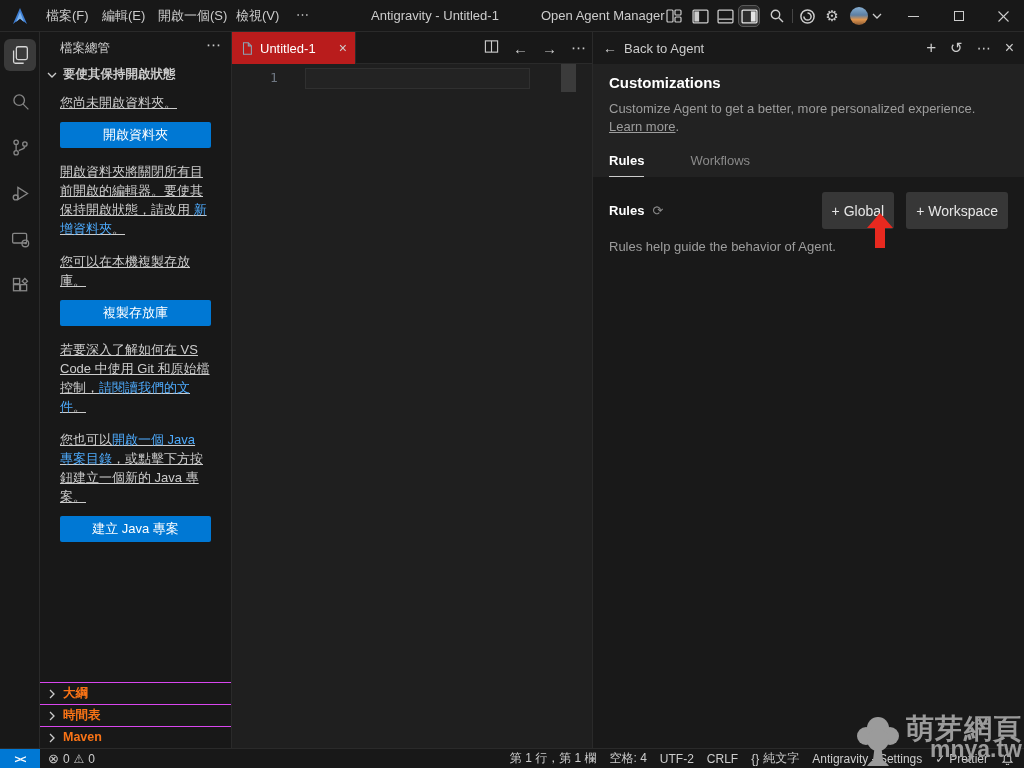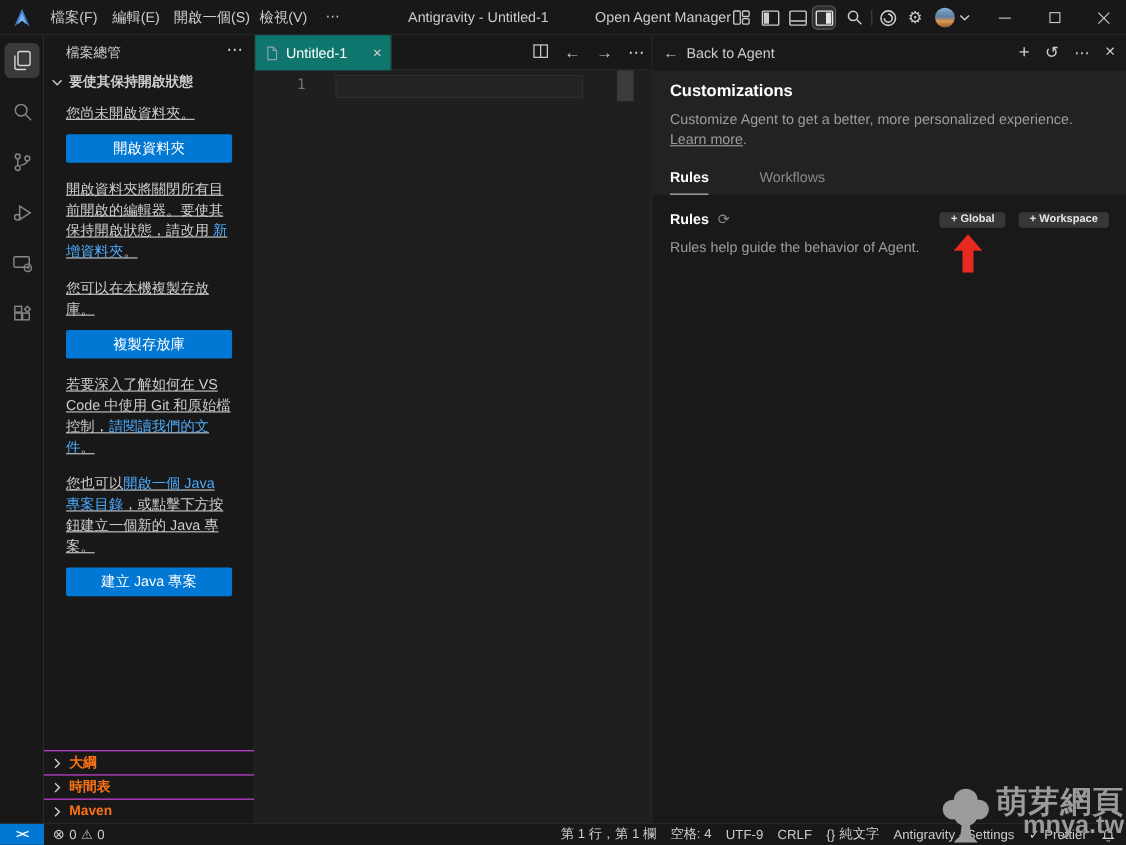--- a/index.html
+++ b/index.html
@@ -39,21 +39,21 @@
   .sb-text { margin-bottom:10px;text-decoration:underline; }
   .sb-btn { display:block; width:151px; height:26px; margin:10px 0 14px 0; background:#0078d4; color:#ffffff;
     border:none; border-radius:2px; font-size:13px; font-family:"Liberation Sans",sans-serif; line-height:26px; text-align:center; }
   .sb-link { color:#4daafc; text-decoration:none; cursor:pointer; }
   .sb-bottom { position:absolute; bottom:0; left:0; width:100%; }
   .sb-bottom-row { height:22px; line-height:21px; border-top:1px solid #d946ef; padding-left:4px;
     display:flex; align-items:center; gap:3px; color:#f97316; font-weight:bold; font-size:12.5px; }
   
   .editor { position:absolute; top:32px; left:232px; width:360px; bottom:20px; background:#1f1f1f; }
   .tabbar { position:relative; height:32px; background:#181818; border-bottom:1px solid #2a2a2a; }
-  .tab { position:absolute; left:0; top:0; height:32px; width:124px; background:#0f766e;
+  .tab { position:absolute; left:0; top:0; height:32px; width:124px; background:#b91c1c;
     border-right:1px solid #2a2a2a; display:flex; align-items:center; gap:6px; padding:0 8px; color:#ffffff; }
   .tab-close { margin-left:auto; color:#cfcfcf; font-size:14px; }
   .ed-actions { position:absolute; right:6px; top:0; height:32px; display:flex; align-items:center; gap:14px; color:#cccccc; }
   .ed-content { position:relative; height:calc(100% - 32px); }
   .line-num { position:absolute; left:38px; top:6px; color:#6e7681; font-family:"DejaVu Sans Mono",monospace; font-size:13px; }
   .cursor-line { position:absolute; left:73px; top:4px; width:225px; height:21px; background:#232323; border:1px solid #303030; }
   .ed-scroll-thumb { position:absolute; right:16px; top:0; width:15px; height:28px; background:#3b3b3b; }
   
   .panel { position:absolute; top:32px; left:592px; width:432px; bottom:20px; background:#191919; border-left:1px solid #2a2a2a; }
   .panel-topbar { height:32px; display:flex; align-items:center; padding:0 10px; color:#cccccc; }
@@ -63,22 +63,22 @@
   .panel-desc { color:#9d9d9d; margin-top:9px; line-height:18px; width:400px; }
   .panel-desc a { color:#9d9d9d; text-decoration:underline; }
   .panel-tabs { position:absolute; bottom:0; left:16px; display:flex; gap:30px; }
   .ptab { padding-bottom:8px; color:#8a8a8a; font-size:13px; }
   .ptab.active { color:#ffffff; font-weight:bold; border-bottom:1px solid #cccccc; }
   .ptab-workflows { margin-left:16px; }
   .rules-row { display:flex; align-items:center; padding:0 16px; margin-top:15px; }
   .rules-title { color:#ffffff; font-weight:bold; font-size:13px; }
   .refresh-ic { color:#8a8a8a; margin-left:8px; font-size:13px; }
   .rule-btns { margin-left:auto; display:flex; gap:12px; }
-  .gray-btn { background:#373737; color:#e6e6e6; border:none; border-radius:3px; height:14px; padding:0 10px;
-    font-size:10px; font-family:"Liberation Sans",sans-serif;font-weight:bold; }
+  .gray-btn { background:#373737; color:#e6e6e6; border:none; border-radius:3px; height:37px; padding:0 10px;
+    font-size:14px; font-family:"Liberation Sans",sans-serif; }
   .rules-desc { color:#9d9d9d; padding:0 16px; margin-top:10px; }
   .red-arrow { position:absolute; left:274px; top:181px; }
   
   .statusbar { position:absolute; bottom:0; left:0; width:1024px; height:20px; background:#181818;
     border-top:1px solid #2a2a2a; font-size:12px; color:#cccccc; display:flex; align-items:center; }
   .remote-chip { width:40px; height:20px; background:#0078d4; color:#ffffff; display:flex; align-items:center;
     justify-content:center; font-weight:bold; font-size:11px; letter-spacing:-1px; }
   .sb-left-group { display:flex; align-items:center; gap:4px; margin-left:8px; }
   .sb-right-group { margin-left:auto; display:flex; align-items:center; gap:13px; padding-right:10px; }
   .sb-item { display:flex; align-items:center; gap:4px; }
@@ -333,21 +333,21 @@
   <div class="remote-chip">&gt;&lt;</div>
   <div class="sb-left-group">
     <span style="font-size:13px">⊗</span>
     <span>0</span>
     <span style="font-size:12px">⚠</span>
     <span>0</span>
   </div>
   <div class="sb-right-group">
     <span class="sb-item">第 1 行，第 1 欄</span>
     <span class="sb-item">空格: 4</span>
-    <span class="sb-item">UTF-9</span>
+    <span class="sb-item">UTF-2</span>
     <span class="sb-item">CRLF</span>
     <span class="sb-item">
       <span>{}</span>
       <span>純文字</span>
     </span>
     <span class="sb-item">Antigravity - Settings</span>
     <span class="sb-item">
       <span>✓</span>
       <span>Prettier</span>
     </span>

